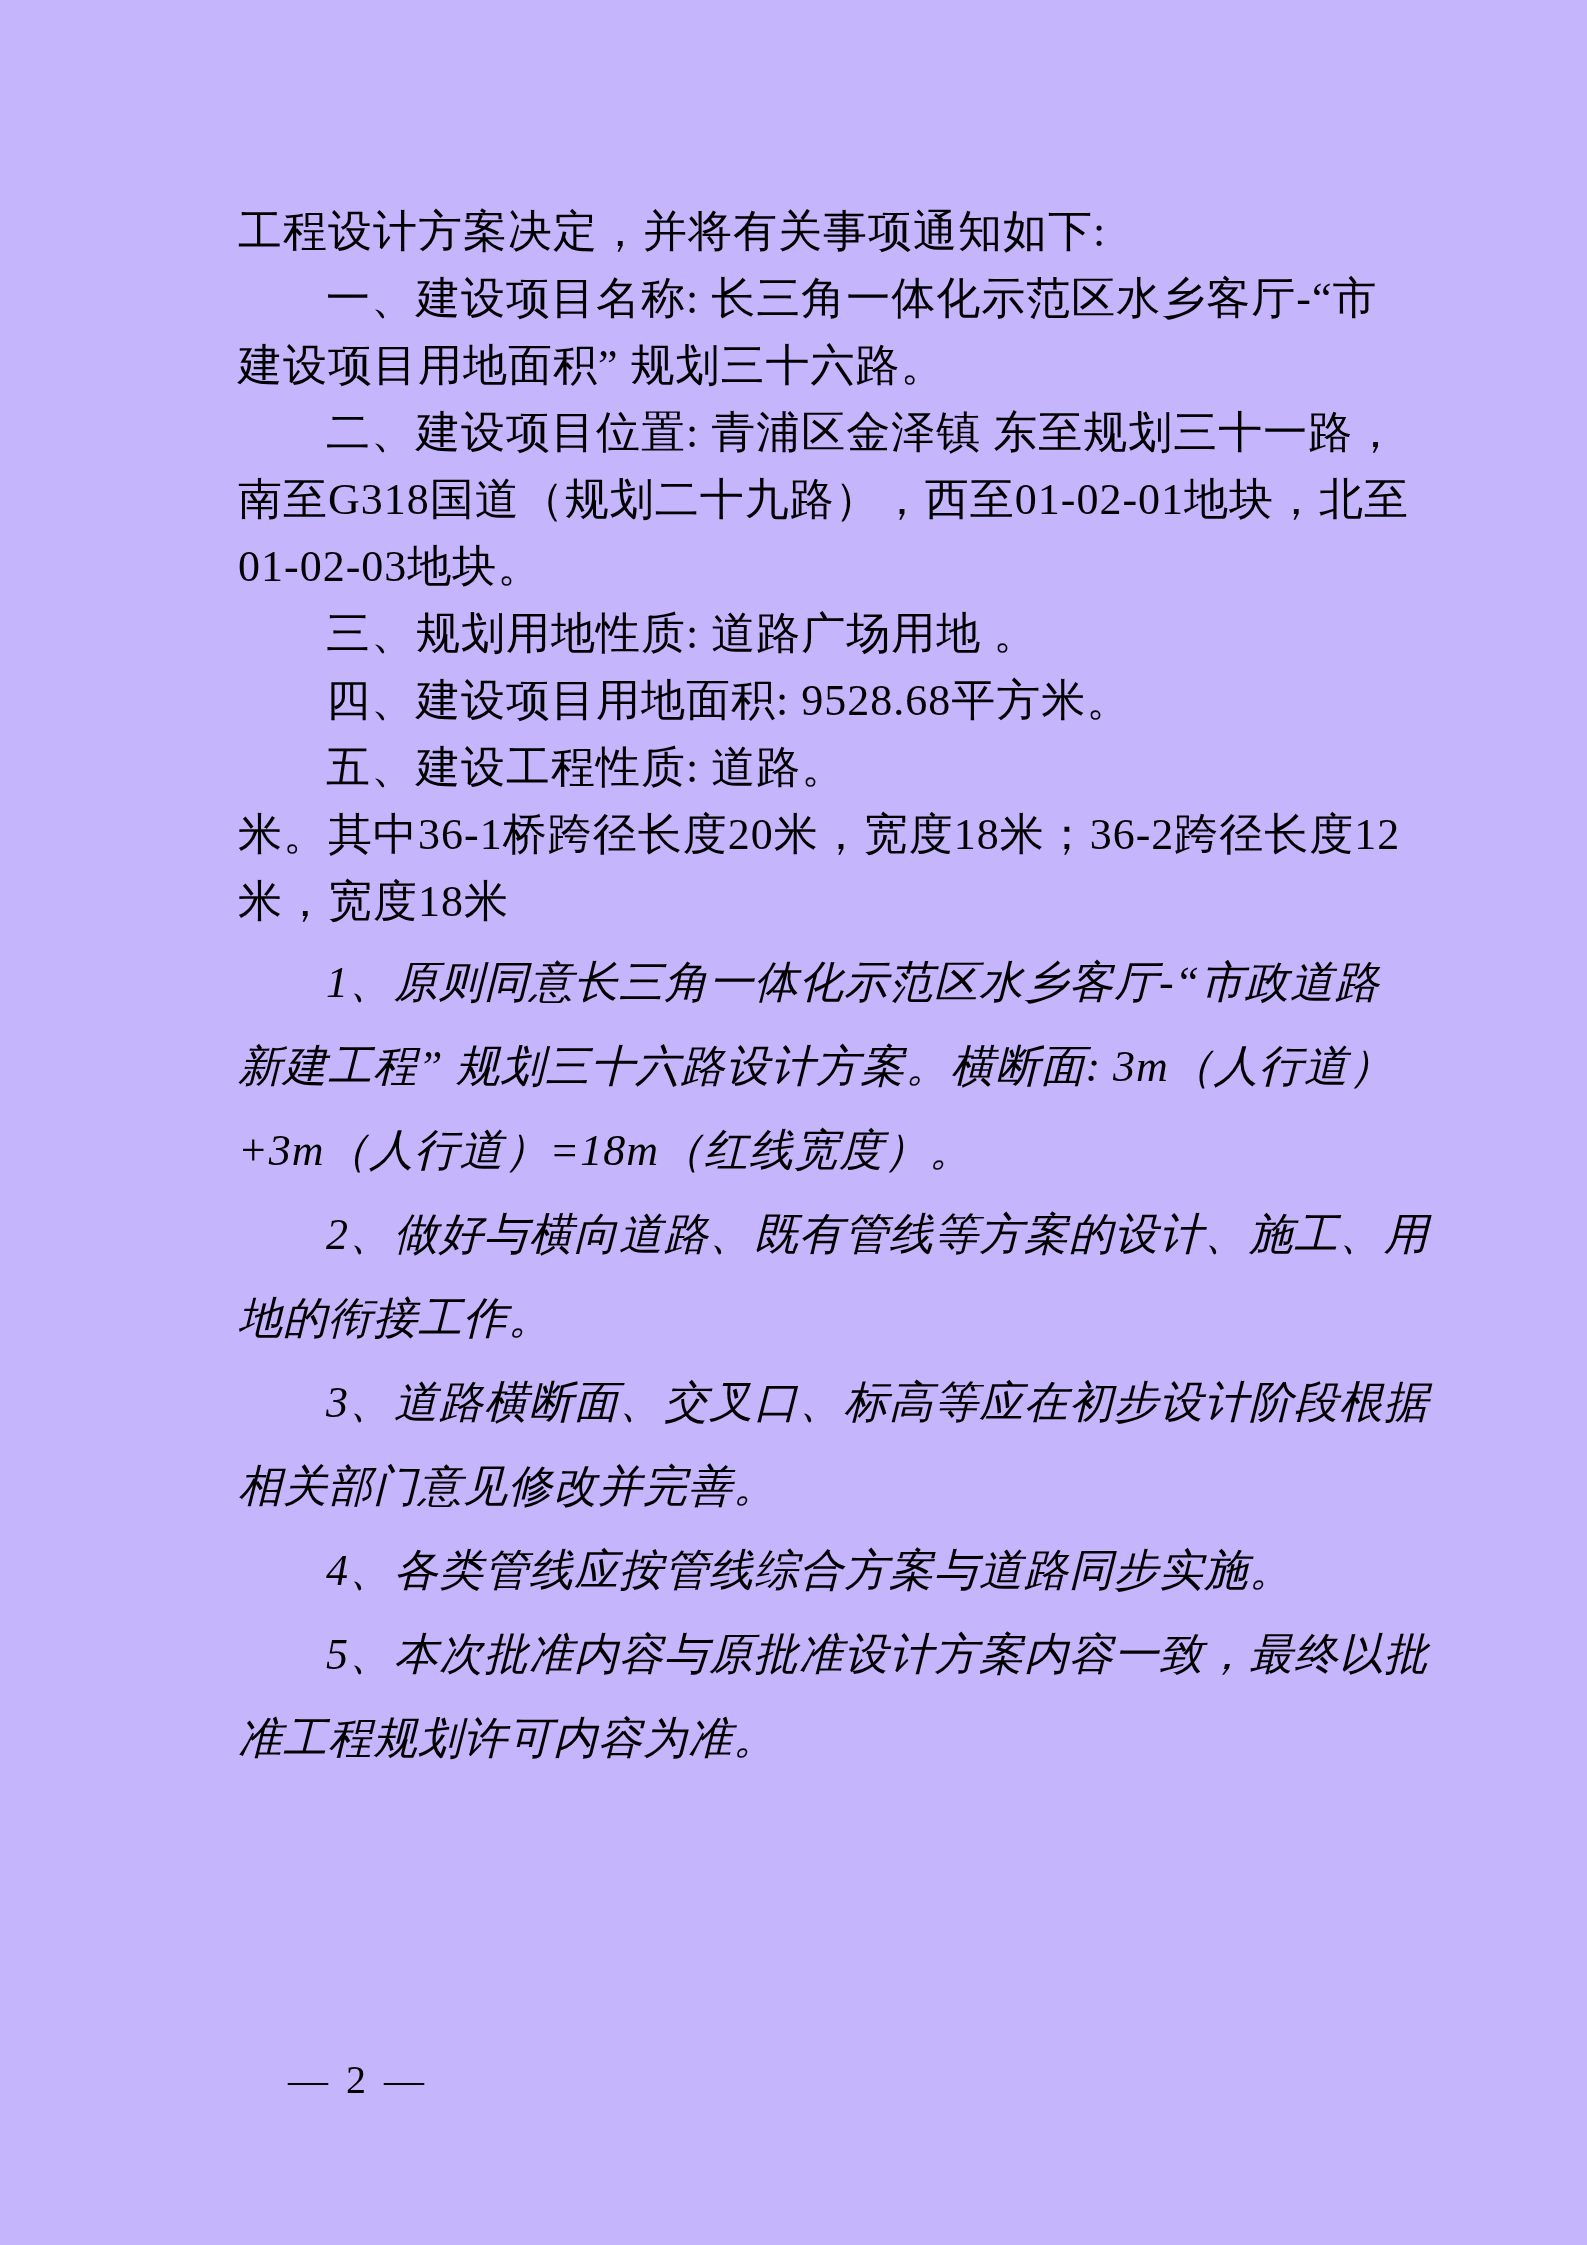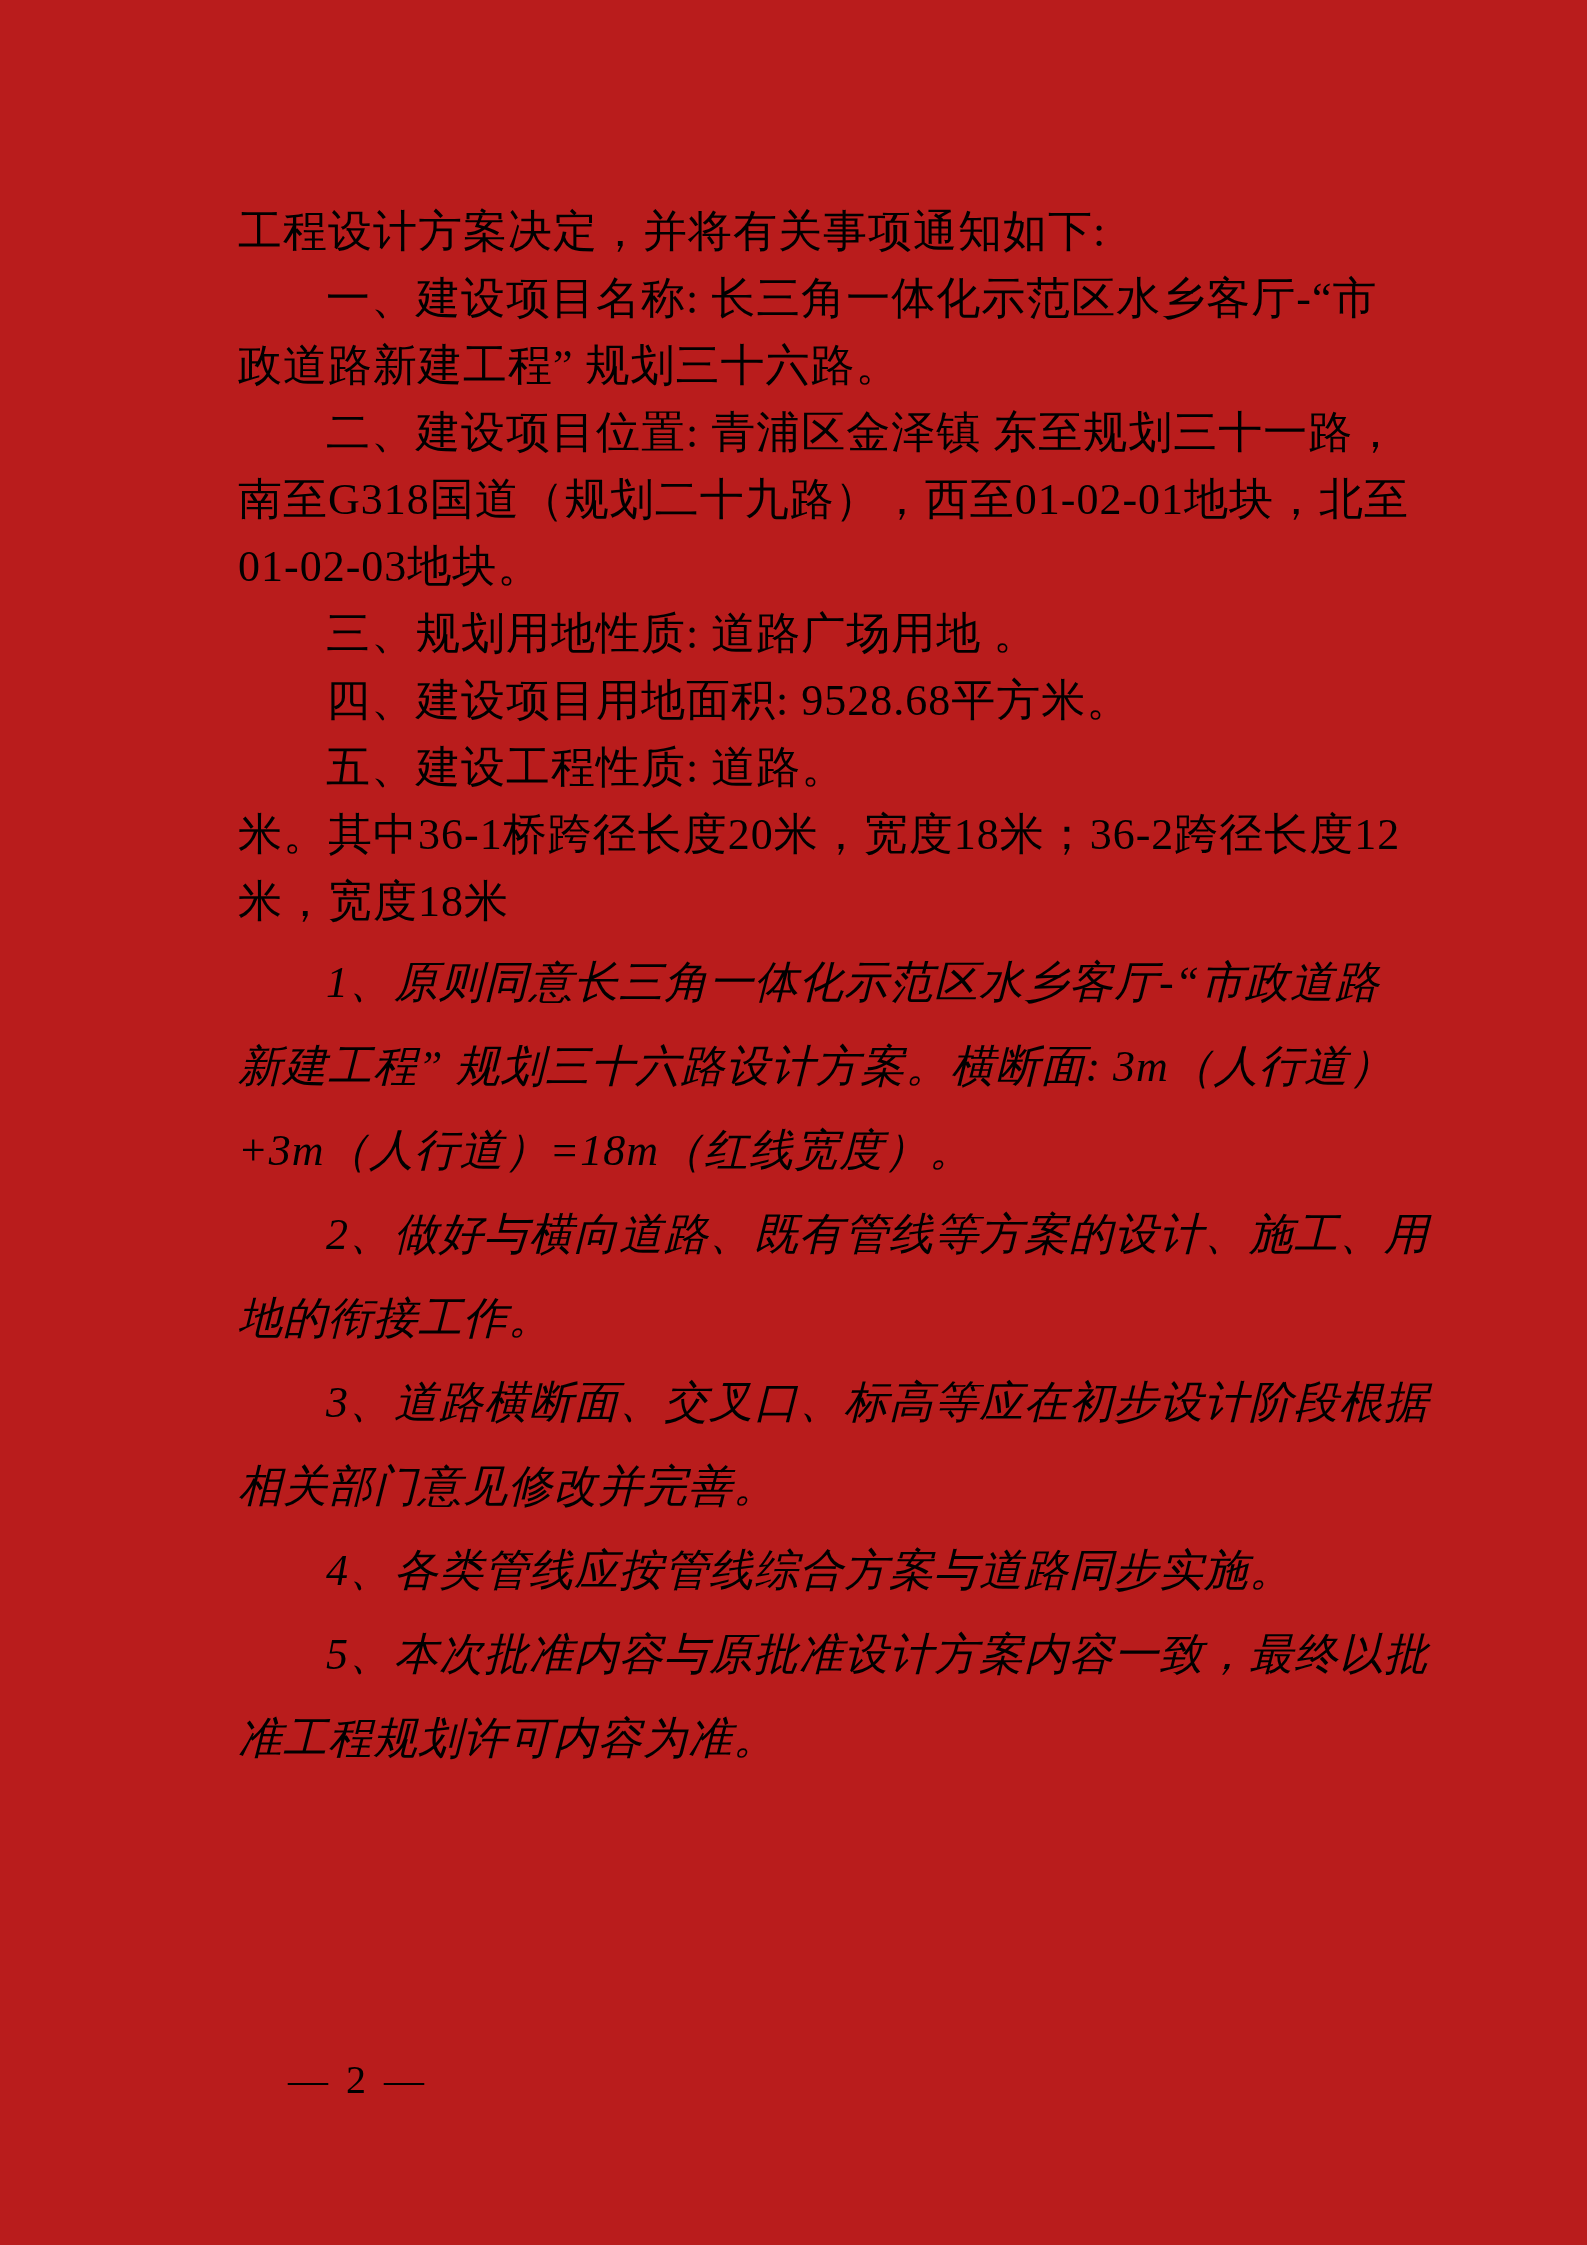--- a/index.html
+++ b/index.html
@@ -4,21 +4,21 @@
 <style>
   html, body {
     margin: 0;
     padding: 0;
     background: #888;
   }
   .page {
     position: relative;
     width: 1587px;
     height: 2245px;
-    background: #b91c1c;
+    background: #c4b5fd;
     overflow: hidden;
     font-family: "Liberation Serif", "DejaVu Serif", serif;
     color: #000000;
   }
   .content {
     position: absolute;
     left: 238px;
     top: 198px;
     right: 120px;
     font-size: 44px;
@@ -53,21 +53,21 @@
   }
 </style>
 </head>
 <body>
 
 <div class="page">
   <div class="content">
     <div class="sec-a">
       <div class="ln">工程设计方案决定，并将有关事项通知如下:</div>
       <div class="ln indent">一、建设项目名称: 长三角一体化示范区水乡客厅-“市</div>
-      <div class="ln">政道路新建工程” 规划三十六路。</div>
+      <div class="ln">建设项目用地面积” 规划三十六路。</div>
       <div class="ln indent">二、建设项目位置: 青浦区金泽镇 东至规划三十一路，</div>
       <div class="ln">南至G318国道（规划二十九路），西至01-02-01地块，北至</div>
       <div class="ln">01-02-03地块。</div>
       <div class="ln indent">三、规划用地性质: 道路广场用地 。</div>
       <div class="ln indent">四、建设项目用地面积: 9528.68平方米。</div>
       <div class="ln indent">五、建设工程性质: 道路。</div>
       <div class="ln">米。其中36-1桥跨径长度20米，宽度18米；36-2跨径长度12</div>
       <div class="ln">米，宽度18米</div>
     </div>
     <div class="sec-b">

